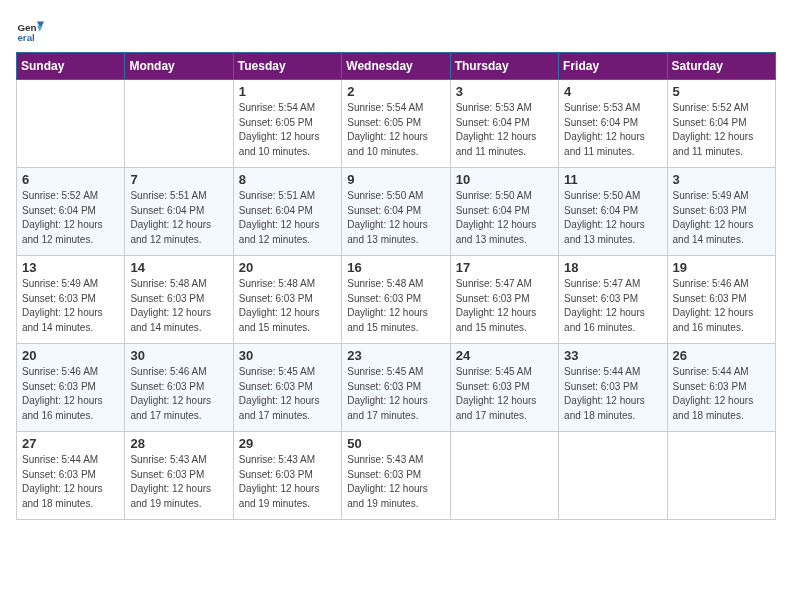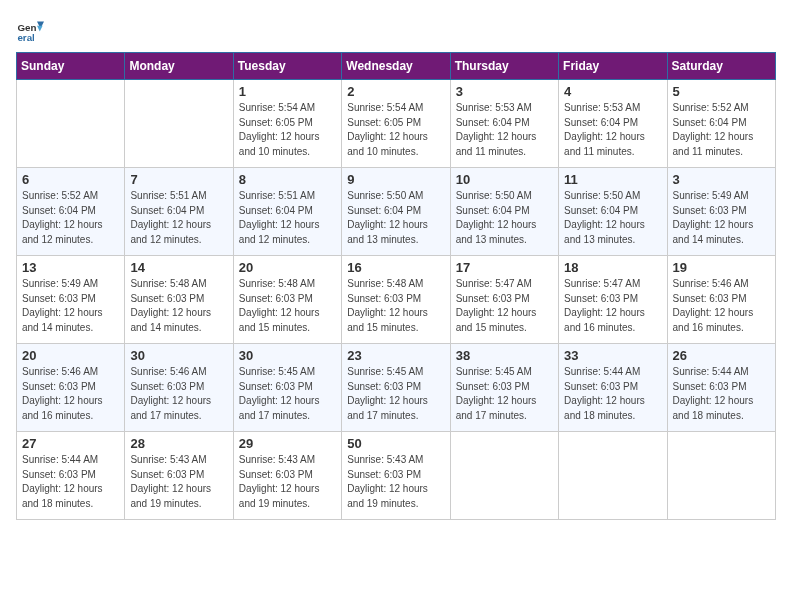--- a/index.html
+++ b/index.html
@@ -258,21 +258,21 @@
 Sunset: 6:03 PM
 Daylight: 12 hours and 17 minutes.</div>
         </td>
         <td>
           <span class="day-num">23</span>
           <div class="day-detail">Sunrise: 5:45 AM
 Sunset: 6:03 PM
 Daylight: 12 hours and 17 minutes.</div>
         </td>
         <td>
-          <span class="day-num">38</span>
+          <span class="day-num">24</span>
           <div class="day-detail">Sunrise: 5:45 AM
 Sunset: 6:03 PM
 Daylight: 12 hours and 17 minutes.</div>
         </td>
         <td>
           <span class="day-num">33</span>
           <div class="day-detail">Sunrise: 5:44 AM
 Sunset: 6:03 PM
 Daylight: 12 hours and 18 minutes.</div>
         </td>

